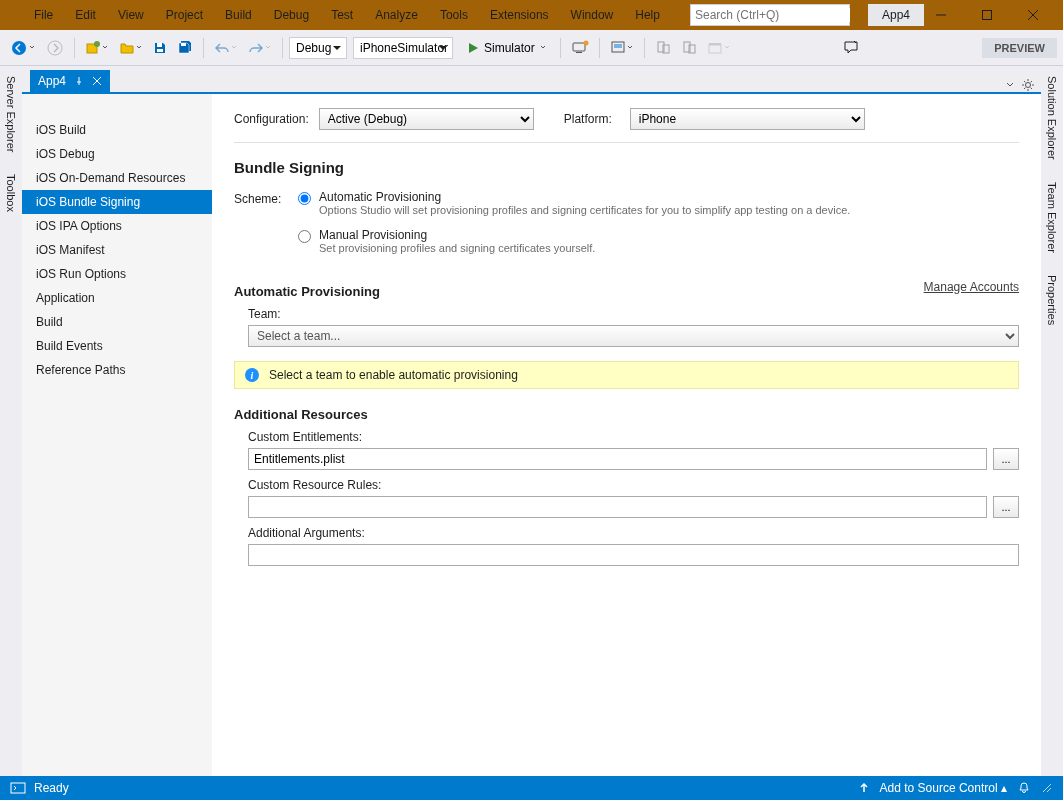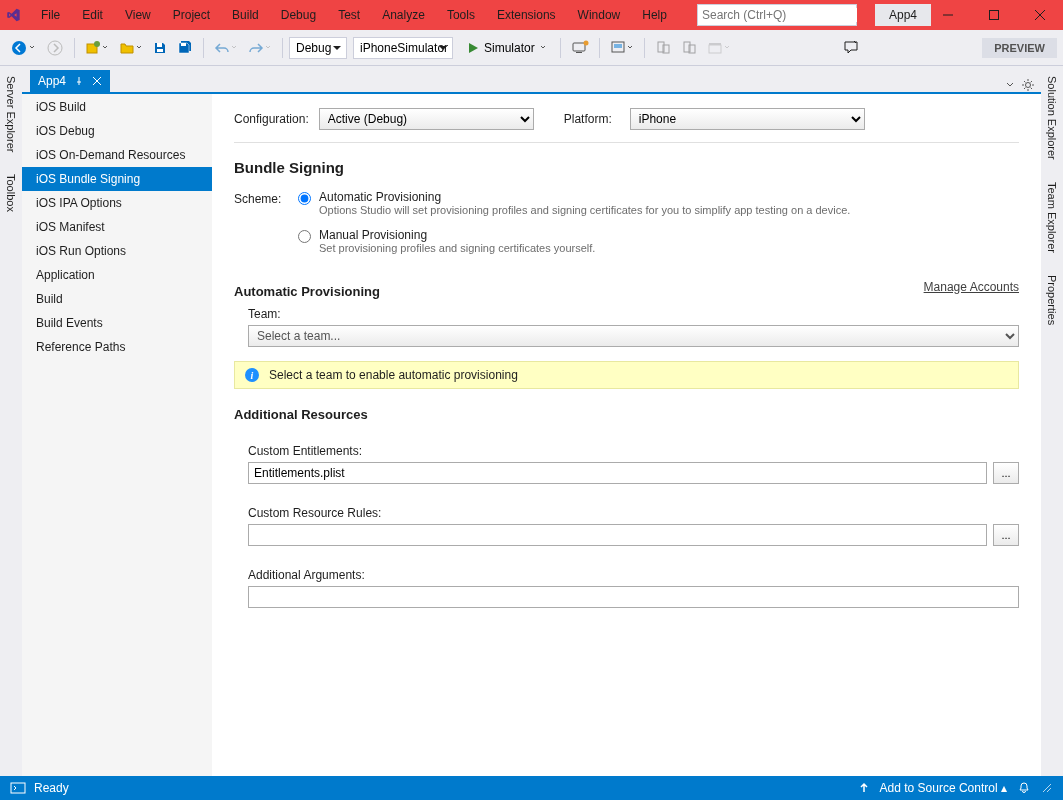--- a/index.html
+++ b/index.html
@@ -1,19 +1,19 @@
 <!DOCTYPE html>
 <html><head>
 <meta charset="utf-8">
 <style>
 * { box-sizing: border-box; margin: 0; padding: 0; font-family: "Segoe UI", sans-serif; }
 body { width: 1063px; height: 800px; background: #fff; display: flex; flex-direction: column; font-size: 12px; overflow: hidden; }
 
 
-.titlebar { height: 30px; background: #ef4444; display: flex; align-items: center; padding: 0 6px; }
+.titlebar { height: 30px; background: #a16207; display: flex; align-items: center; padding: 0 13px; }
 .vs-logo { width: 20px; height: 20px; margin-right: 10px; }
 .menu { display: flex; gap: 2px; }
 .menu-item { padding: 4px 10px; cursor: default; color: #1e1e1e; }
 .search-box { margin-left: 20px; width: 160px; height: 22px; border: 1px solid #cccedb; background: #fff; display: flex; align-items: center; padding: 0 4px; }
 .search-box input { border: none; outline: none; flex: 1; font-size: 12px; color: #999; }
 .search-icon { width: 14px; height: 14px; }
 .app-name { background: #e7e8ec; padding: 4px 14px; margin-left: 18px; font-size: 12px; color: #1e1e1e; }
 .window-controls { margin-left: auto; display: flex; gap: 12px; }
 .win-btn { width: 34px; height: 26px; display: flex; align-items: center; justify-content: center; cursor: default; }
 
@@ -32,21 +32,21 @@
 .side-tab-label { writing-mode: vertical-rl; font-size: 11px; color: #1e1e1e; cursor: default; padding: 4px 2px; }
 .side-tabs-right { width: 22px; background: #eeeef2; display: flex; flex-direction: column; align-items: center; padding-top: 6px; gap: 14px; }
 
 .doc-well { flex: 1; display: flex; flex-direction: column; min-height: 0; }
 .doc-tabs { height: 26px; background: #eeeef2; display: flex; align-items: flex-end; padding-left: 8px; }
 .doc-tab { background: #007acc; color: #fff; padding: 4px 8px; display: flex; align-items: center; gap: 8px; font-size: 12px; }
 .doc-tab .close { cursor: default; }
 .doc-tab-tools { margin-left: auto; display: flex; gap: 6px; padding-right: 6px; align-items: center; }
 
 .doc-body { flex: 1; display: flex; background: #fff; border-top: 2px solid #007acc; min-height: 0; }
-.settings-nav { width: 190px; background: #f5f5f5; padding-top: 1px; }
+.settings-nav { width: 190px; background: #f5f5f5; padding-top: 24px; }
 .nav-item { padding: 5px 14px; cursor: default; color: #1e1e1e; font-size: 12px; }
 .nav-item.active { background: #007acc; color: #fff; position: relative; }
 .nav-item.active::after { content: ""; position: absolute; right: -9px; top: 50%; transform: translateY(-50%); border: 10px solid transparent; border-left-color: #007acc; }
 
 .settings-content { flex: 1; padding: 14px 22px; overflow-y: auto; color: #1e1e1e; }
 .config-row { display: flex; align-items: center; gap: 10px; border-bottom: 1px solid #e0e0e0; padding-bottom: 12px; margin-bottom: 16px; }
 .config-row label { font-size: 12px; }
 .config-row select { height: 22px; border: 1px solid #ababab; font-size: 12px; padding: 0 4px; background: linear-gradient(#fff,#ebebeb); }
 .sel-config { width: 215px; }
 .sel-platform { width: 235px; margin-left: 8px; }
@@ -62,21 +62,21 @@
 .radio-opt .opt-desc { font-size: 11px; color: #6d6d6d; }
 
 .auto-prov-header { display: flex; align-items: center; }
 .manage-link { margin-left: auto; color: #404040; text-decoration: underline; font-size: 12px; cursor: default; }
 .team-block { margin-left: 14px; }
 .team-block label { font-size: 12px; }
 .team-select { width: 100%; height: 22px; border: 1px solid #ababab; background: linear-gradient(#fff,#ebebeb); margin-top: 4px; font-size: 12px; padding: 0 4px; color: #555; }
 .info-banner { background: #ffffc3; border: 1px solid #e8e8a0; padding: 6px 10px; margin-top: 14px; display: flex; align-items: center; gap: 10px; font-size: 12px; }
 .info-banner .info-icon { width: 14px; height: 14px; background: #1e90ff; border-radius: 50%; display: flex; align-items: center; justify-content: center; color: #fff; font-size: 10px; font-style: italic; font-weight: bold; font-family: Georgia, serif; }
 
-.field-block { margin-left: 14px; margin-top: 22px; }
+.field-block { margin-left: 14px; margin-top: 8px; }
 .field-block label { font-size: 12px; }
 .field-row { display: flex; gap: 6px; margin-top: 4px; }
 .field-row input { flex: 1; height: 22px; border: 1px solid #ababab; padding: 0 5px; font-size: 12px; }
 .browse-btn { width: 26px; height: 22px; border: 1px solid #ababab; background: linear-gradient(#fff,#ebebeb); cursor: default; font-size: 11px; }
 
 
 .statusbar { height: 24px; background: #007acc; color: #fff; display: flex; align-items: center; padding: 0 10px; font-size: 12px; }
 .statusbar .right { margin-left: auto; display: flex; align-items: center; gap: 10px; }
 
 svg { display: block; }

